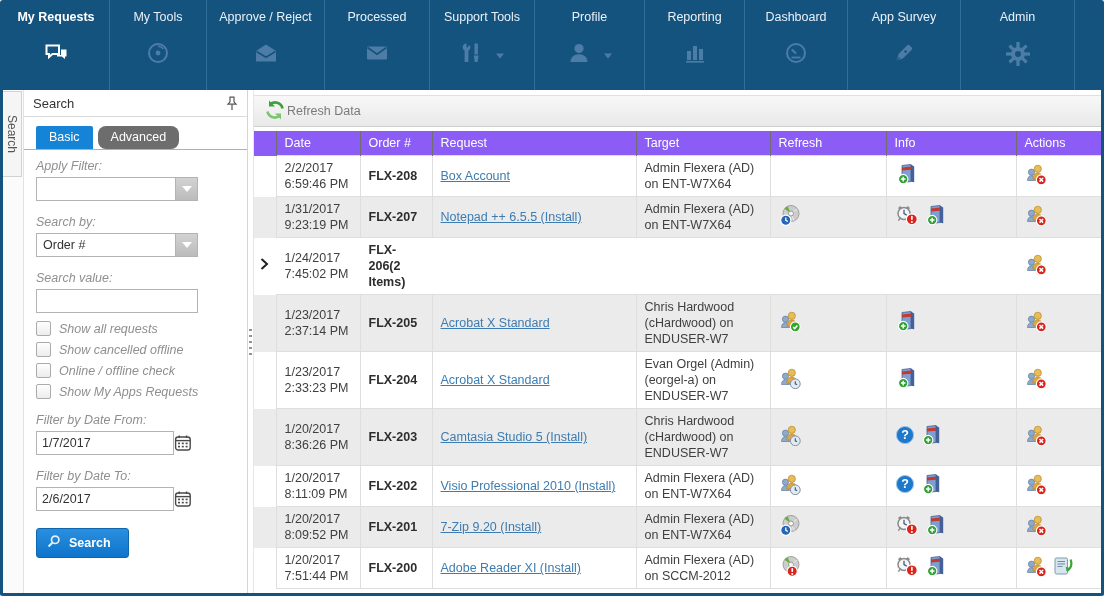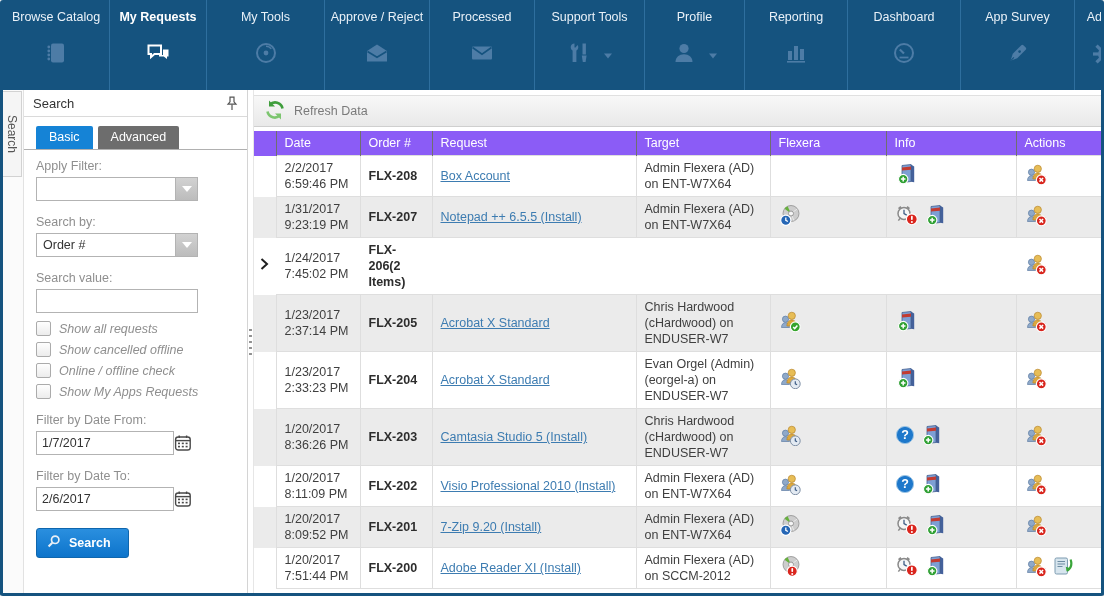--- a/index.html
+++ b/index.html
@@ -26,23 +26,23 @@
             border:1px solid #d2d2d2;border-left:none;box-sizing:border-box;
             display:flex;align-items:center;justify-content:center;cursor:pointer;}
   .rail-label{writing-mode:vertical-rl;font-size:12px;color:#555;}
   .sidebar{width:224px;flex:0 0 224px;background:#fff;border-right:1px solid #d4d4d4;
            display:flex;flex-direction:column;box-sizing:border-box;}
   .sb-header{height:26px;flex:0 0 26px;display:flex;align-items:center;justify-content:space-between;
              padding:0 9px;border-bottom:1px solid #dadada;color:#333;font-size:13px;}
   .sb-tabs{display:flex;gap:5px;padding:9px 0 0 12px;border-bottom:1px solid #b0b0b0;}
   .sb-tab{padding:4px 13px 5px;font-size:12.5px;color:#fff;border-radius:2px 2px 0 0;cursor:pointer;}
   .sb-tab.active{background:#1583d6;}
-  .sb-tab.inactive{background:#6d6d6d;}
+  .sb-tab.inactive{background:#6d6d6d;border-radius:8px;}
   .sb-form{padding:9px 12px;font-size:12.5px;color:#8f8f8f;}
-  .sb-label{margin:14px 0 4px;}
+  .sb-label{margin:14px 0 4px;font-style:italic;}
   .sb-label:first-child{margin-top:0;}
   .select{display:flex;width:162px;height:24px;border:1px solid #b3b3b3;background:#fff;box-sizing:border-box;cursor:pointer;}
   .select .val{flex:1;padding:4px 6px;color:#333;white-space:nowrap;overflow:hidden;}
   .select .arrowbox{width:21px;background:linear-gradient(#d2d2d2,#bcbcbc);border-left:1px solid #b3b3b3;
                     display:flex;align-items:center;justify-content:center;}
   .tri-down{width:0;height:0;border-left:5px solid transparent;border-right:5px solid transparent;border-top:6px solid #fff;}
   .text-input{width:150px;height:22px;border:1px solid #b3b3b3;padding:0 5px;font-size:12.5px;color:#333;
               font-family:"Liberation Sans",sans-serif;box-sizing:content-box;}
   .checks{margin-top:8px;font-style:italic;}
   .check-row{display:flex;align-items:center;gap:8px;margin:6px 0;cursor:pointer;}
@@ -54,21 +54,21 @@
               background:linear-gradient(#2a8fdf,#0d74cb);border:1px solid #0f66ad;color:#fff;
               font-size:12.5px;font-weight:bold;padding:5px 17px 6px 10px;border-radius:3px;cursor:pointer;}
   .splitter{width:5px;flex:0 0 5px;background:#fff;border-right:1px solid #e6e6e6;position:relative;cursor:col-resize;}
   .splitter .dots{position:absolute;top:50%;left:0;width:5px;height:32px;transform:translateY(-50%);
                   background-image:radial-gradient(circle,#909090 1.1px,transparent 1.5px);
                   background-size:5px 6px;background-repeat:repeat-y;background-position:center;}
   
   .main{flex:1;display:flex;flex-direction:column;background:#fff;overflow:hidden;padding-top:5px;}
   .refresh-bar{height:30px;flex:0 0 30px;background:linear-gradient(#f8f8f8,#e9e9e9);
                border-top:1px solid #e0e0e0;border-bottom:1px solid #cfcfcf;display:flex;align-items:center;
-               gap:7px;padding:0 9px;color:#7a7a7a;font-size:12.5px;cursor:pointer;margin-bottom:4px;}
+               padding:0 9px;color:#7a7a7a;font-size:12.5px;cursor:pointer;margin-bottom:4px;}
   .table-wrap{flex:1;overflow:hidden;}
   table{width:100%;border-collapse:collapse;table-layout:fixed;font-size:12.5px;color:#3f3f3f;}
   th{background:#8b5cf6;color:#fff;font-weight:normal;text-align:left;padding:5px 8px;
      border-right:1px solid #6f6f6f;font-size:12.5px;cursor:pointer;}
   td{padding:4px 8px;border:1px solid #dedede;vertical-align:middle;line-height:16px;background:#fff;}
   tr.alt td{background:#ebebeb;}
   td.exp{border:none;background:#fff;text-align:center;padding:4px 2px;}
   td.order{font-weight:bold;color:#2d2d2d;}
   a.req{color:#3d7cb1;text-decoration:underline;cursor:pointer;}
   tr.group td{border-left-color:transparent;border-right-color:transparent;}
@@ -76,32 +76,20 @@
   .ticon{display:inline-block;vertical-align:middle;margin-right:5px;}
   .ticon:last-child{margin-right:0;}
 </style>
 </head>
 <body>
 <div class="stage">
 
 <div class="window">
 
   <div class="nav" id="nav-bar">
-        <div class="nav-tab">
-          <span class="nav-label">Browse Catalog</span>
-          <span class="nav-icon-row">
-            <span class="ticon"><svg width="24" height="24" viewBox="0 0 24 24">
-                <rect x="7" y="2.5" width="13" height="19" rx="2" fill="currentColor"></rect>
-                <circle cx="4.8" cy="6" r="1.4" fill="currentColor"></circle>
-                <circle cx="4.8" cy="10" r="1.4" fill="currentColor"></circle>
-                <circle cx="4.8" cy="14" r="1.4" fill="currentColor"></circle>
-                <circle cx="4.8" cy="18" r="1.4" fill="currentColor"></circle>
-              </svg></span>
-          </span>
-        </div>
         <div class="nav-tab active">
           <span class="nav-label">My Requests</span>
           <span class="nav-icon-row">
             <span class="ticon"><svg width="26" height="24" viewBox="0 0 26 24">
                 <path d="M3.5 4.5h12.5v8.5H9.5L6 16v-3H3.5z" fill="none" stroke="currentColor" stroke-width="2"></path>
                 <path d="M18 8.5h5.5v7H22v2.6L18.8 15.5H14v-1.5h4z" fill="currentColor"></path>
               </svg></span>
           </span>
         </div>
         <div class="nav-tab">
@@ -340,21 +328,21 @@
                 <col style="width:130px">
                 <col style="width:92px">
           </colgroup>
           <thead>
                 <tr id="table-head-row">
                   <th></th>
                   <th>Date</th>
                   <th>Order #</th>
                   <th>Request</th>
                   <th>Target</th>
-                  <th>Flexera</th>
+                  <th>Refresh</th>
                   <th>Info</th>
                   <th>Actions</th>
                 </tr>
               </thead>
           <tbody id="table-body">
                 <tr class="">
                   <td class="exp"></td>
                   <td>
                     <span class="d1">2/2/2017</span>
                     <span class="d2">6:59:46 PM</span>

